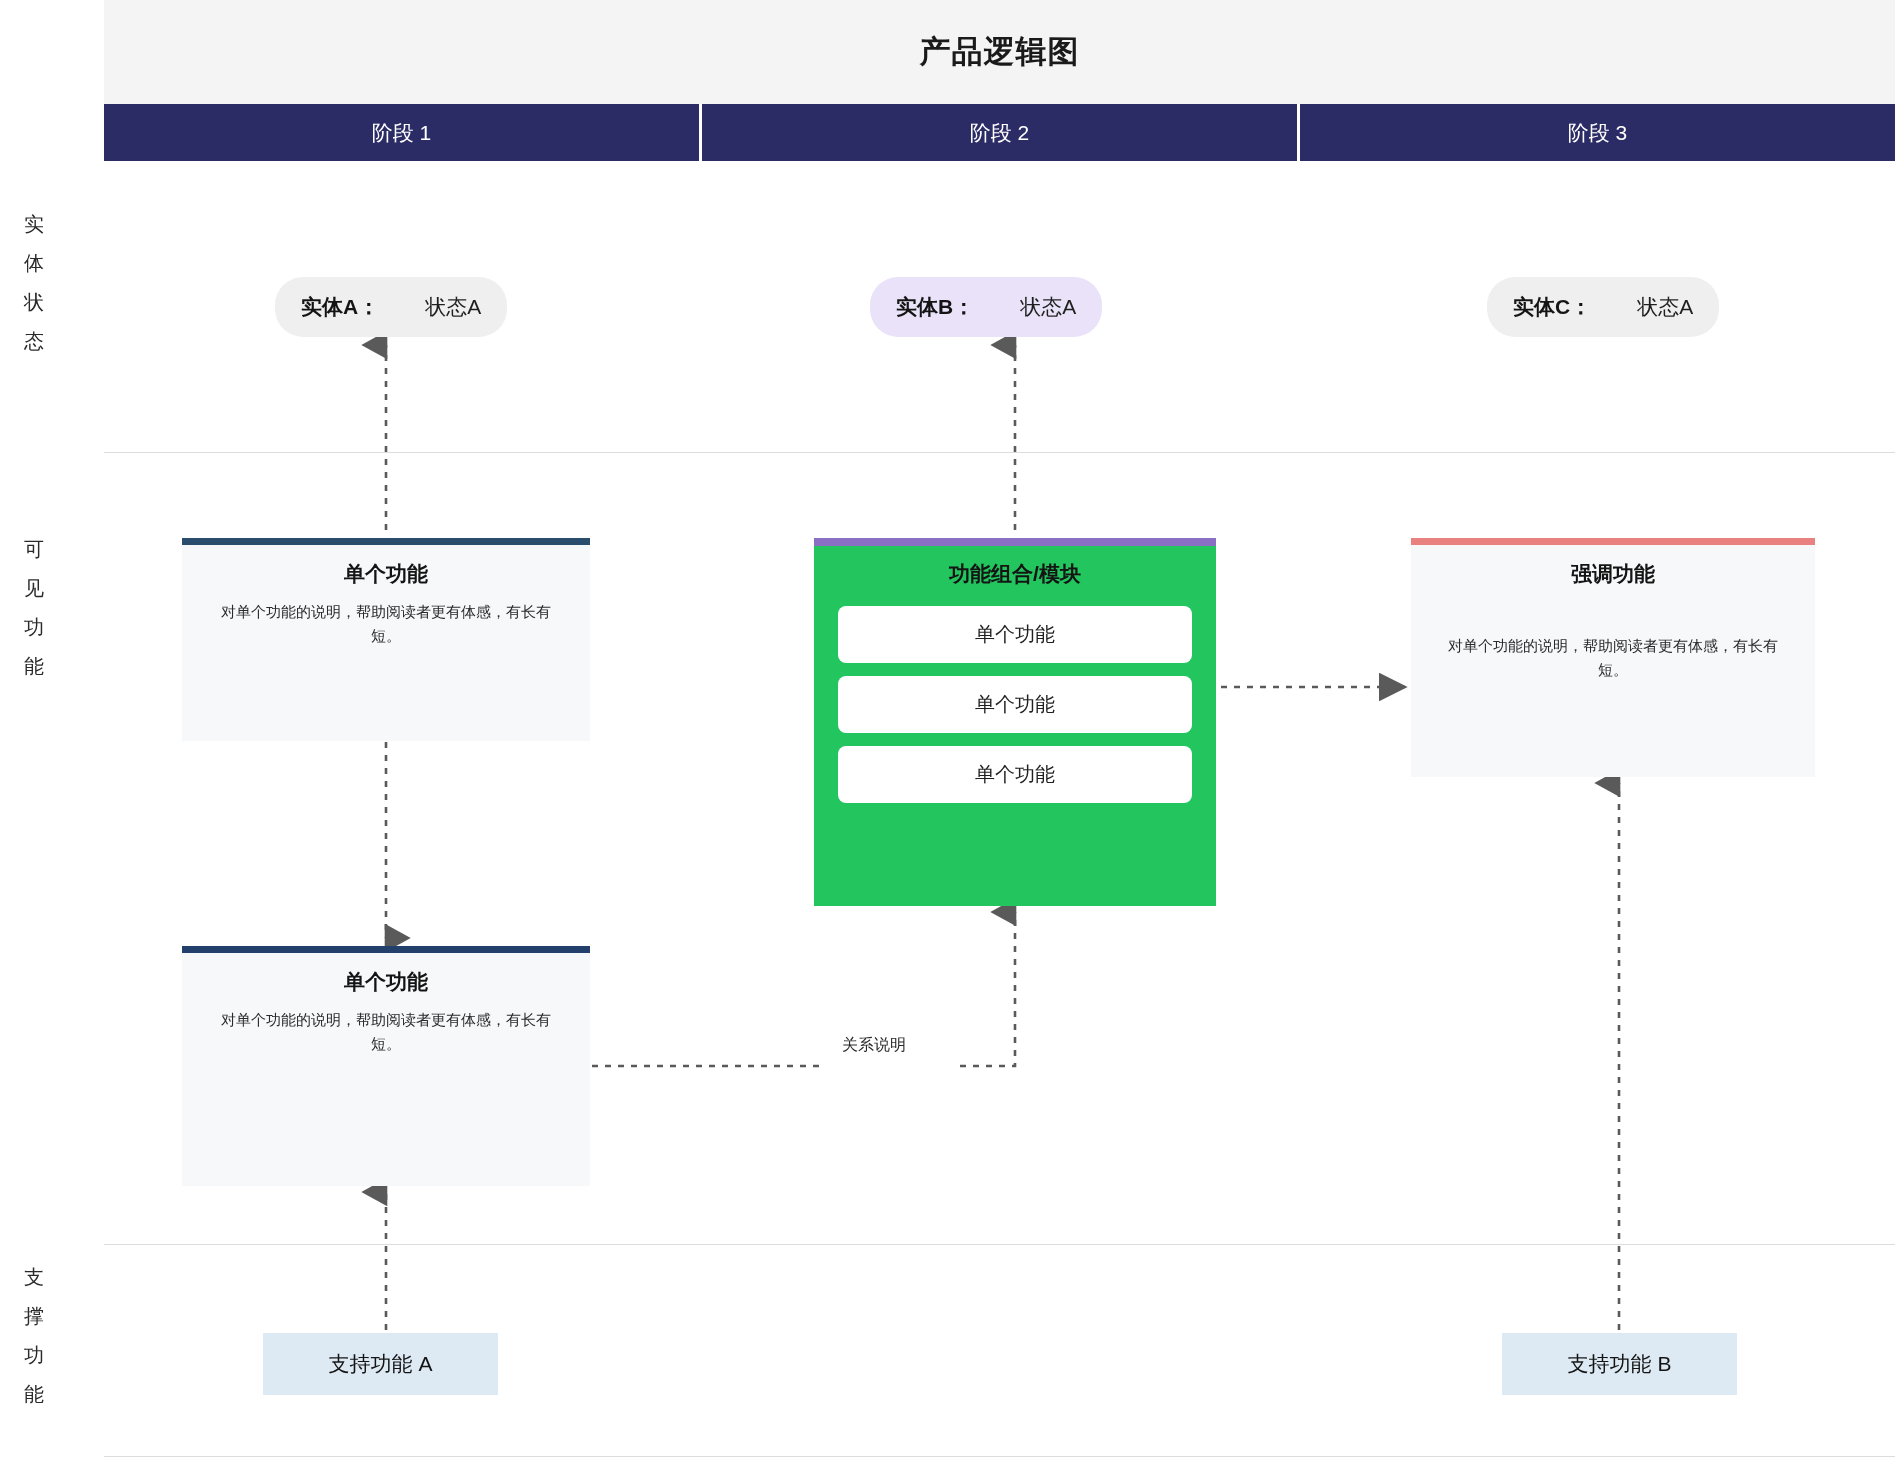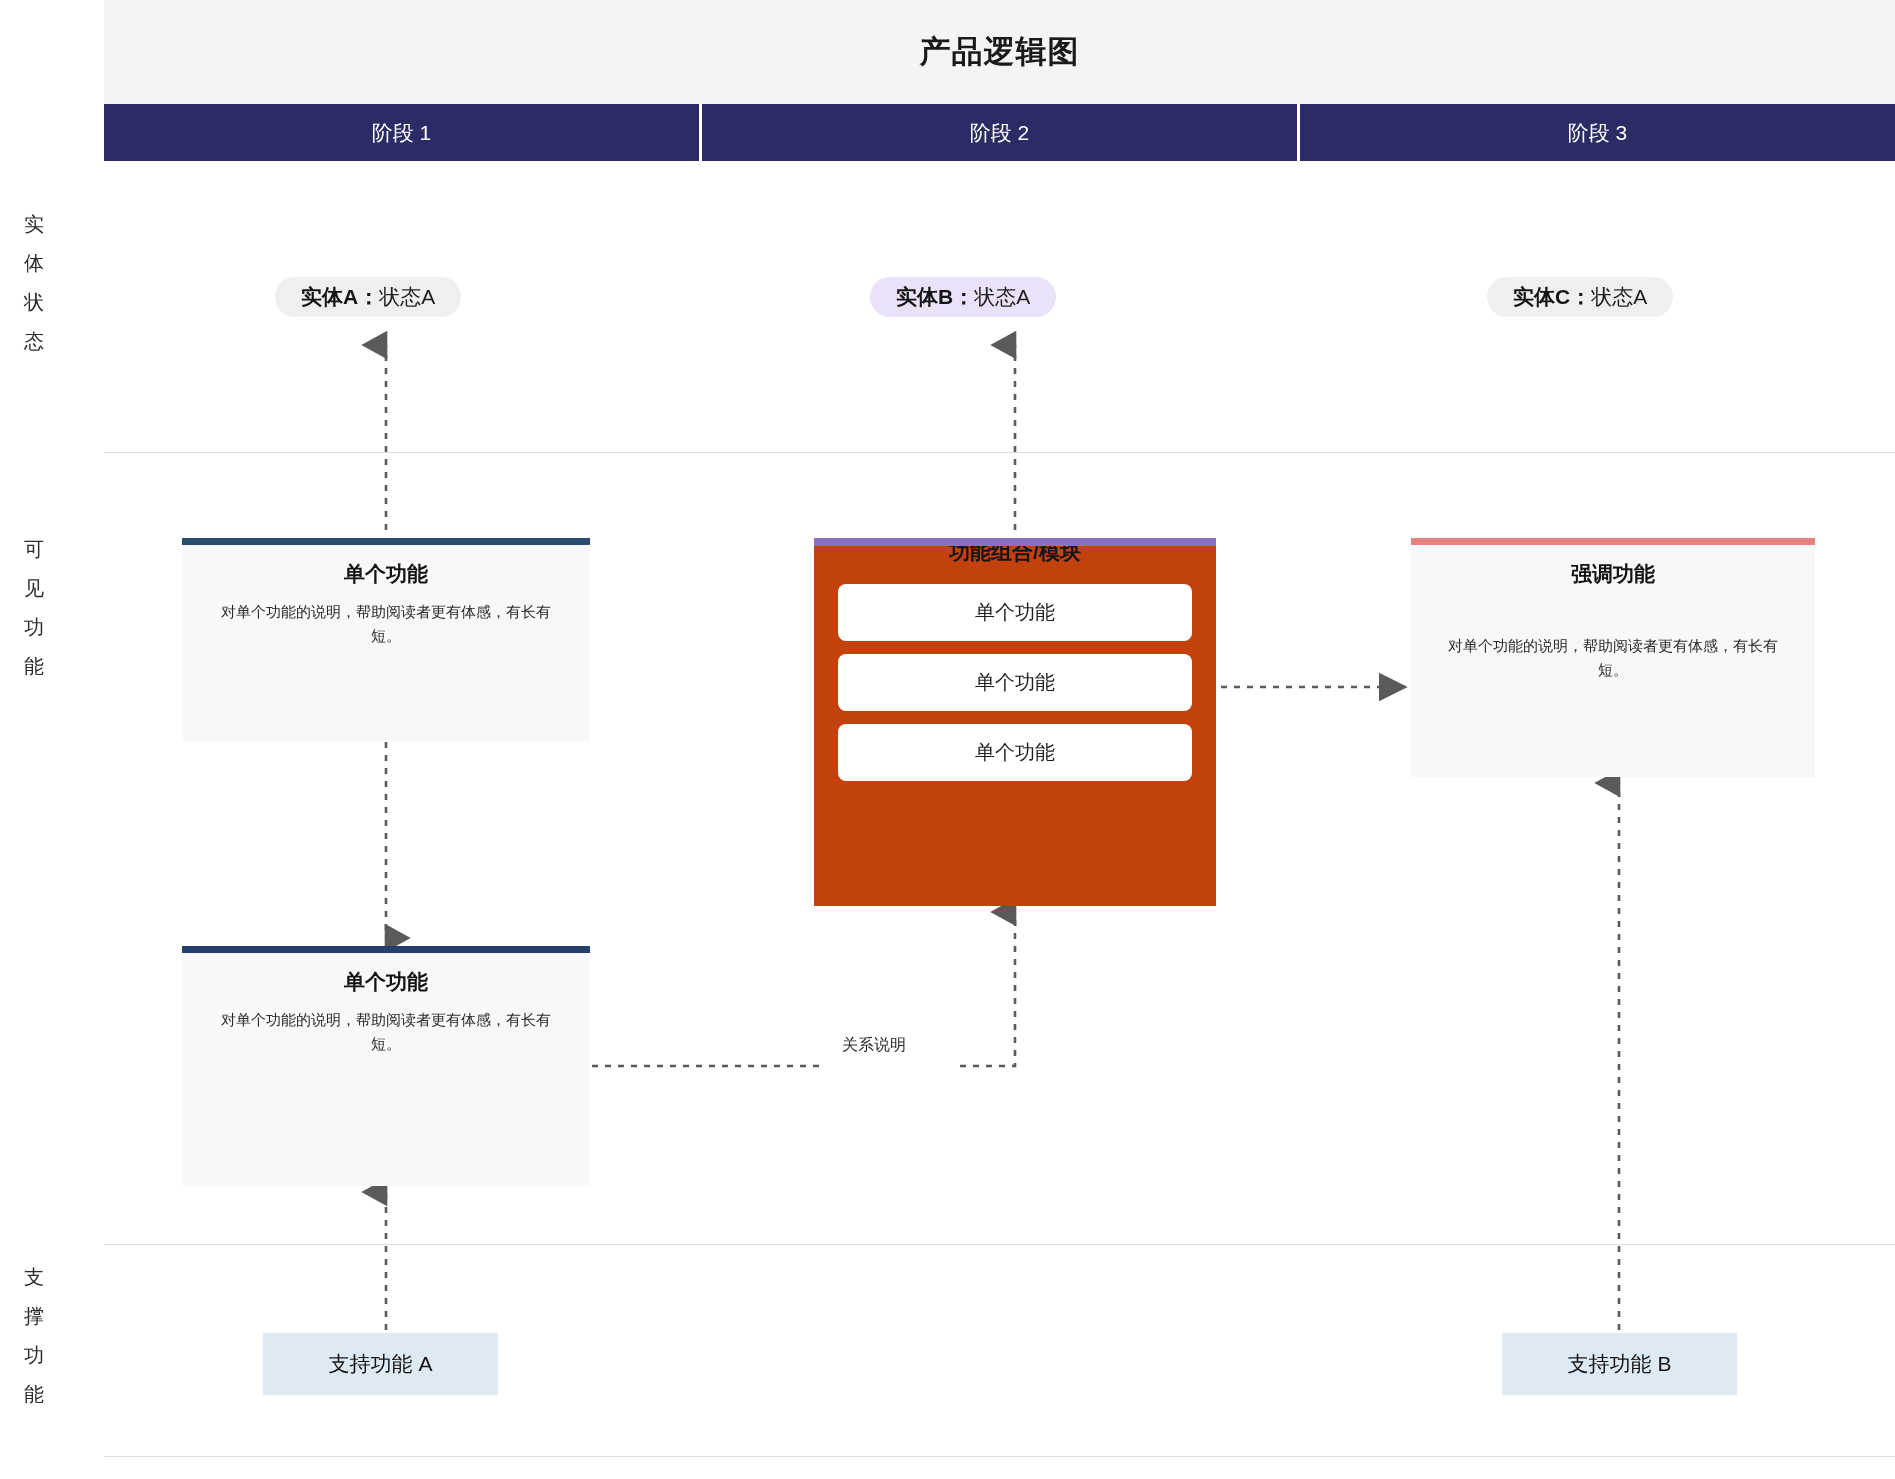--- a/index.html
+++ b/index.html
@@ -49,26 +49,27 @@
   .lbl-support   { top: 1258px; }
 
   
   .divider { position: absolute; left: 104px; width: 1791px; height: 1px; background: #dcdcdc; }
   .div-1 { top: 452px; }
   .div-2 { top: 1244px; }
   .div-3 { top: 1456px; }
 
   
   .pill {
-    position: absolute; height: 40px;
+    position: absolute; height: 60px;
     border-radius: 28px;
     display: flex; align-items: center; justify-content: flex-start;
     font-size: 21px;
     padding: 0 26px;
     white-space: nowrap;
+    gap: 46px;
   }
   .pill .ent { font-weight: bold; color: #141414; }
   .pill .st  { font-weight: normal; color: #1f1f1f; }
   .pill.grey   { background: #efefef; }
   .pill.purple { background: #e9e2f8; }
   .pill-a { left: 275px;  top: 277px; }
   .pill-b { left: 870px;  top: 277px; }
   .pill-c { left: 1487px; top: 277px; }
 
   
@@ -85,22 +86,23 @@
   .card-title { font-size: 21px; font-weight: bold; color: #141414; margin-bottom: 12px; }
   .card-desc  { font-size: 15px; color: #2a2a2a; line-height: 1.62; text-align: center; width: 88%; }
 
   .card-f1 { left: 182px;  top: 538px;  width: 408px; height: 203px; --accent:#2a4d6e; }
   .card-f2 { left: 182px;  top: 946px;  width: 408px; height: 240px; --accent:#22406b; }
   .card-f3 { left: 1411px; top: 538px;  width: 404px; height: 239px; gap: 34px; --accent:#e8817f; }
 
   
   .module {
     position: absolute; left: 814px; top: 538px; width: 402px; height: 368px;
-    background: #c2410c;
+    background: #22c55e;
     display: flex; flex-direction: column; align-items: center;
+    padding-top: 22px;
   }
   .module::before {
     content: ""; position: absolute; left: 0; top: 0;
     width: 100%; height: 8px; background: var(--accent);
   }
   .module { --accent:#8b6fc4; }
   .module-title { font-size: 21px; font-weight: bold; color: #141414; margin-bottom: 18px; }
   .sub-item {
     width: 354px; height: 57px; margin-bottom: 13px;
     background: #ffffff; border-radius: 8px;

